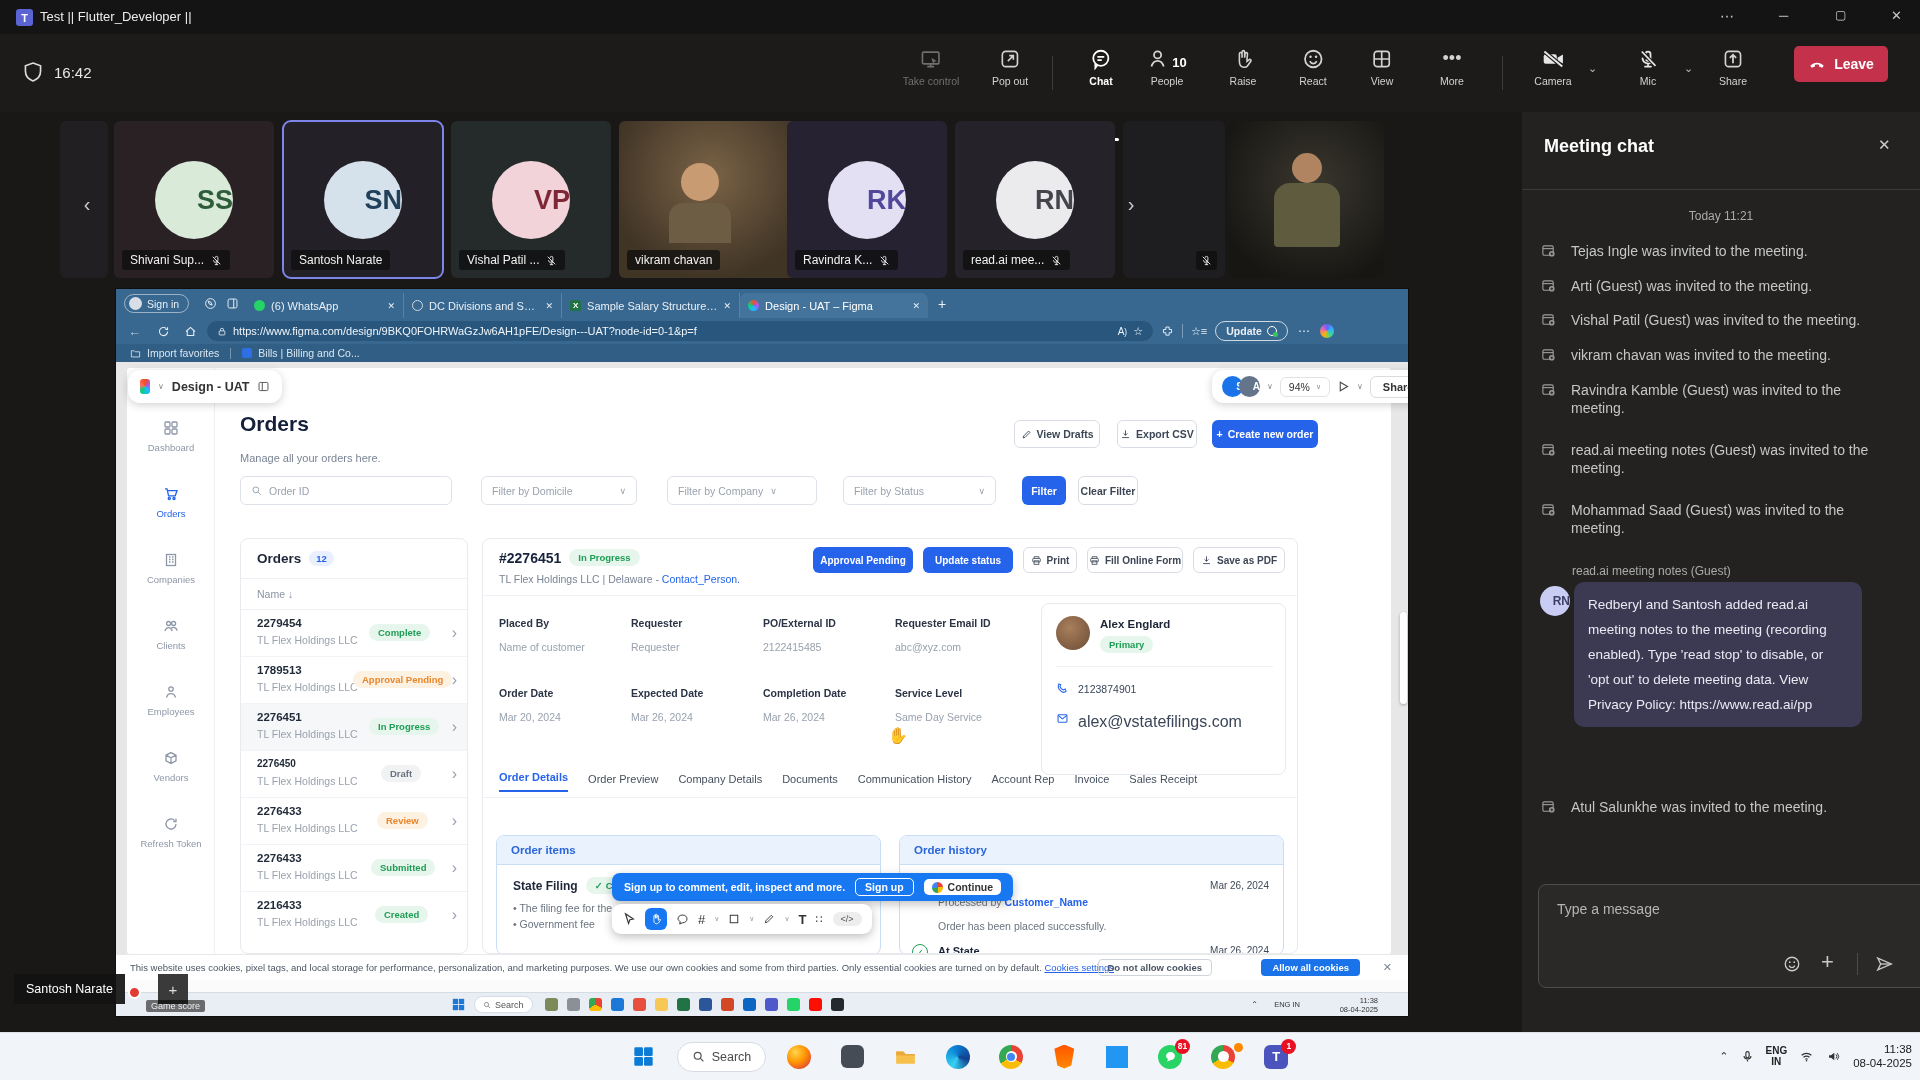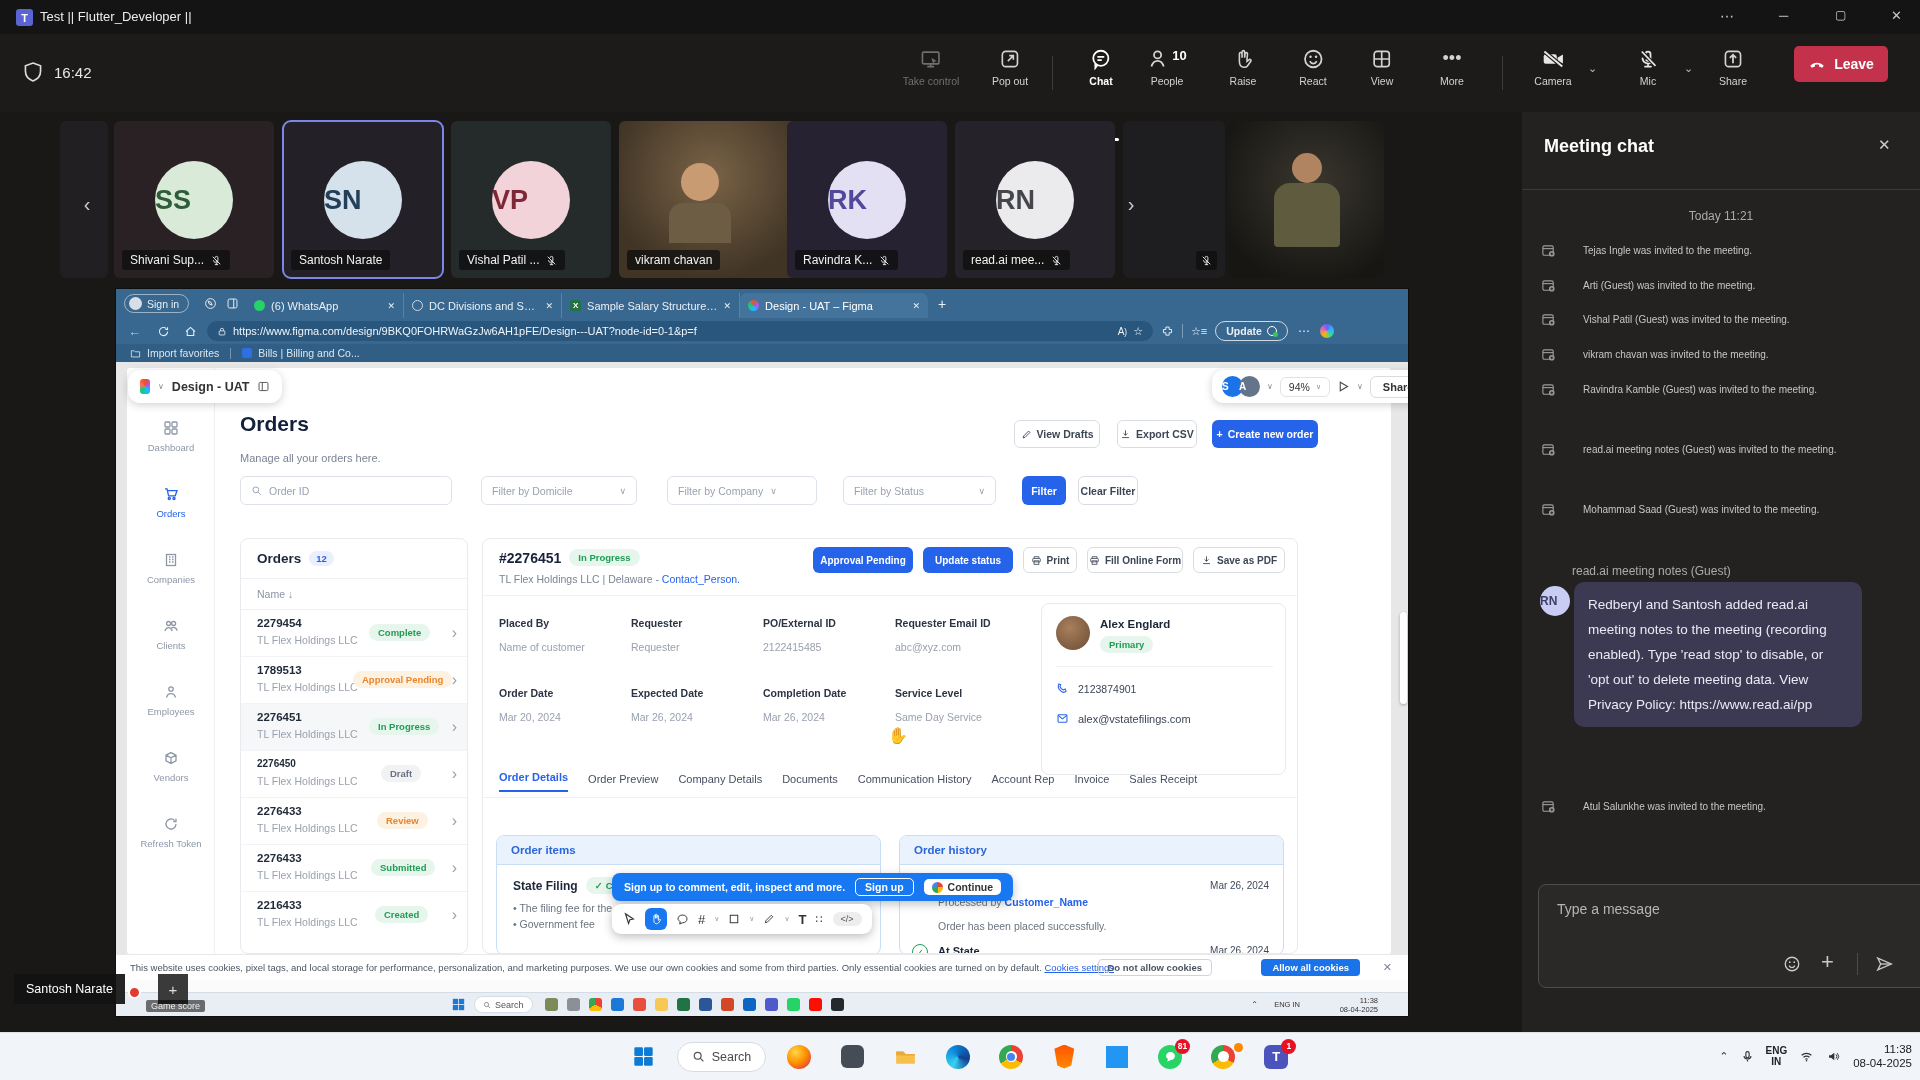--- a/index.html
+++ b/index.html
@@ -11,27 +11,27 @@
 
 .titlebar{left:0;top:0;width:1920px;height:34px;background:#141414;color:#ececec}
 .meetbar{left:0;top:34px;width:1920px;height:78px;background:#1c1b1a}
 .mbtn{display:flex;flex-direction:column;align-items:center;gap:5px;color:#d2d2d2;font-size:10.5px;transform:translateX(-50%);cursor:pointer}
 .mbtn.dis{color:#6f6f6f}
 .vsep{width:1px;height:34px;background:#3c3c3c}
 .leave{background:var(--teamsRed);color:#fff;font-weight:700;font-size:14px;border-radius:5px;display:flex;align-items:center;gap:8px;justify-content:center}
 
 .tile{border-radius:6px;overflow:hidden}
 .tile.active{outline:2.5px solid #7e85ea;outline-offset:-1px;border-radius:8px}
-.avatarc{border-radius:50%;display:flex;align-items:center;justify-content:flex-start;font-weight:700;position:absolute}
+.avatarc{border-radius:50%;display:flex;align-items:center;justify-content:flex-end;font-weight:700;position:absolute}
 .chip{position:absolute;left:8px;bottom:8px;background:rgba(14,14,14,.74);color:#f2f2f2;font-size:12px;padding:3px 8px;border-radius:3px;display:flex;gap:7px;align-items:center}
 .navarr{color:#cfcfcf;font-size:20px;display:flex;align-items:center;justify-content:center}
 
 .chatp{left:1522px;top:112px;width:398px;height:920px;background:#232221;color:#c9c9c9}
 .evtic{width:17px;flex:0 0 17px;padding-top:1px}
-.evt{position:absolute;left:19px;width:352px;display:flex;gap:25px;font-size:10px;line-height:18px;color:#c6c6c6}
+.evt{position:absolute;left:19px;width:352px;display:flex;gap:13px;font-size:14px;line-height:18px;color:#c6c6c6}
 .bubble{position:absolute;background:var(--bubble);border-radius:10px;color:#eaeaf4;font-size:13.5px;line-height:25px;padding:10px 14px}
 .composer{position:absolute;border:1px solid #4c4c4c;border-radius:8px;background:#2a2928}
 
 .share{left:116px;top:289px;width:1292px;height:727px;background:#fff;box-shadow:0 0 0 1px rgba(0,0,0,.35)}
 .tabbar{left:0;top:0;width:1292px;height:29px;background:var(--browserBar);display:flex;align-items:center;color:#e9f0f6;font-size:11px}
 .btab{height:25px;margin-top:4px;display:flex;align-items:center;gap:6px;padding:0 8px;width:158px;border-right:1px solid rgba(255,255,255,.18)}
 .btab .tt{flex:1;overflow:hidden;white-space:nowrap;text-overflow:ellipsis}
 .btab.active{background:#44739c;border-radius:7px 7px 0 0;border-right:none}
 .addrbar{left:0;top:29px;width:1292px;height:26px;background:var(--browserBar);display:flex;align-items:center;color:#e8eff6}
 .urlpill{height:20px;background:#29567c;border-radius:10px;display:flex;align-items:center;gap:6px;padding:0 10px;color:#eef4fa;font-size:11px}
@@ -116,21 +116,21 @@
           <g fill="none" stroke="#fff" stroke-width="1.3">
             <circle cx="8" cy="7.5" r="5.5"></circle>
             <path d="M5.5 12.5l-1.5 2v-3"></path>
             <path d="M5.5 6.5h5M5.5 8.8h3.2"></path>
           </g>
         </svg>
       <span>Chat</span>
     </div>
     <div class="a" style="left:1083px;top:104px;width:36px;height:3px;background:#fff;border-radius:2px"></div>
     <div class="a mbtn" style="left:1167px;top:14px">
-      <div style="display:flex;align-items:flex-start;gap:3px">
+      <div style="display:flex;align-items:flex-end;gap:3px">
         <svg width="22" height="22" viewBox="0 0 16 16">
             <g fill="none" stroke="#d2d2d2" stroke-width="1.3">
               <circle cx="7.5" cy="5" r="2.6"></circle>
               <path d="M3 13.5c.8-2.8 2.4-4.2 4.5-4.2s3.7 1.4 4.5 4.2"></path>
             </g>
           </svg>
         <b style="color:#fff;font-size:13px">10</b>
       </div>
       <span>People</span>
     </div>
@@ -778,21 +778,21 @@
               </span>
             <div class="a" style="left:36px;top:79px;font-size:10.5px;color:#3b4657">2123874901</div>
             <span class="a" style="left:14px;top:108px">
                 <svg width="13" height="13" viewBox="0 0 16 16">
                   <g fill="none" stroke="#2563eb" stroke-width="1.3">
                     <rect x="2.5" y="3.5" width="11" height="9" rx="1"></rect>
                     <path d="M3 4.5l5 4 5-4"></path>
                   </g>
                 </svg>
               </span>
-            <div class="a" style="left:36px;top:109px;font-size:11px;color:#3b4657">alex@vstatefilings.com</div>
+            <div class="a" style="left:36px;top:109px;font-size:16px;color:#3b4657">alex@vstatefilings.com</div>
           </div>
 
           <div class="a" style="left:16px;top:232px;display:flex;gap:20px;align-items:flex-end">
             <span class="ptab active">Order Details</span>
             <span class="ptab">Order Preview</span>
             <span class="ptab">Company Details</span>
             <span class="ptab">Documents</span>
             <span class="ptab">Communication History</span>
             <span class="ptab">Account Rep</span>
             <span class="ptab">Invoice</span>

